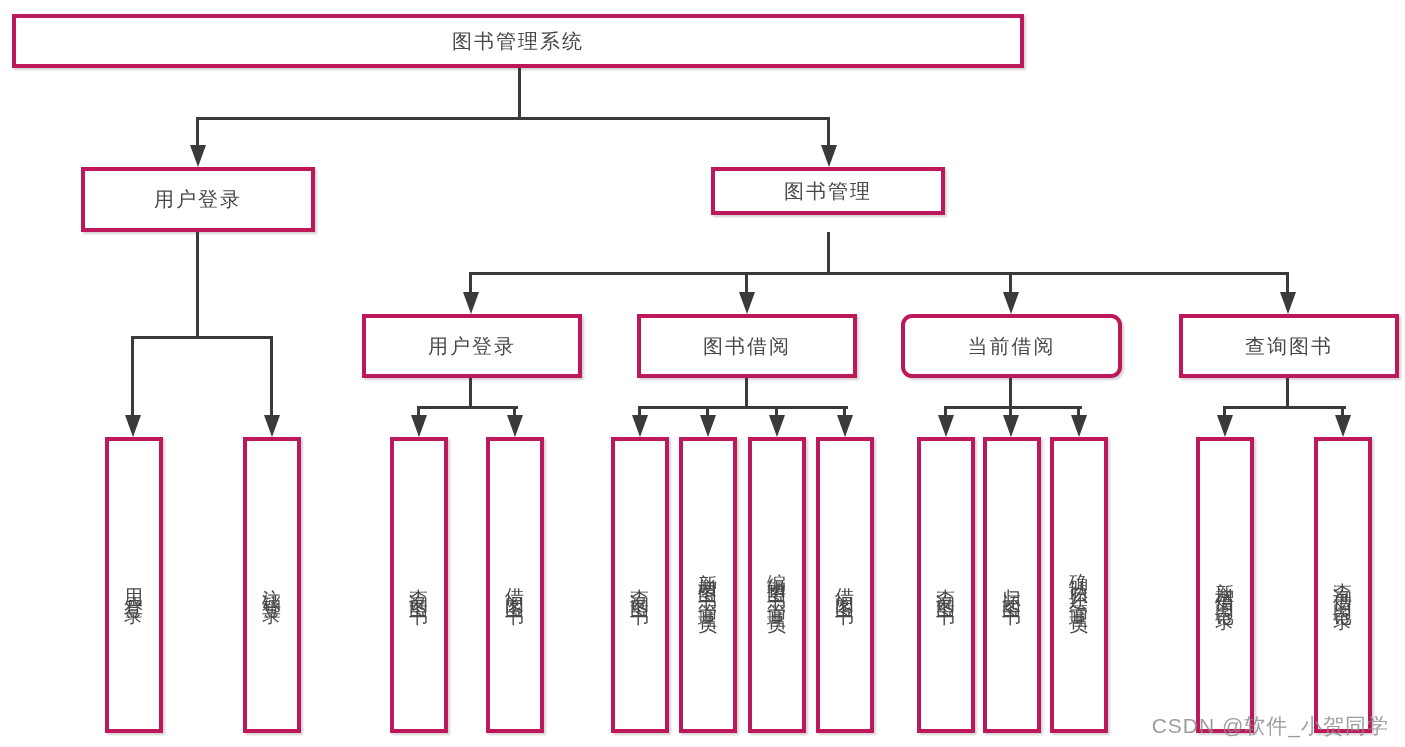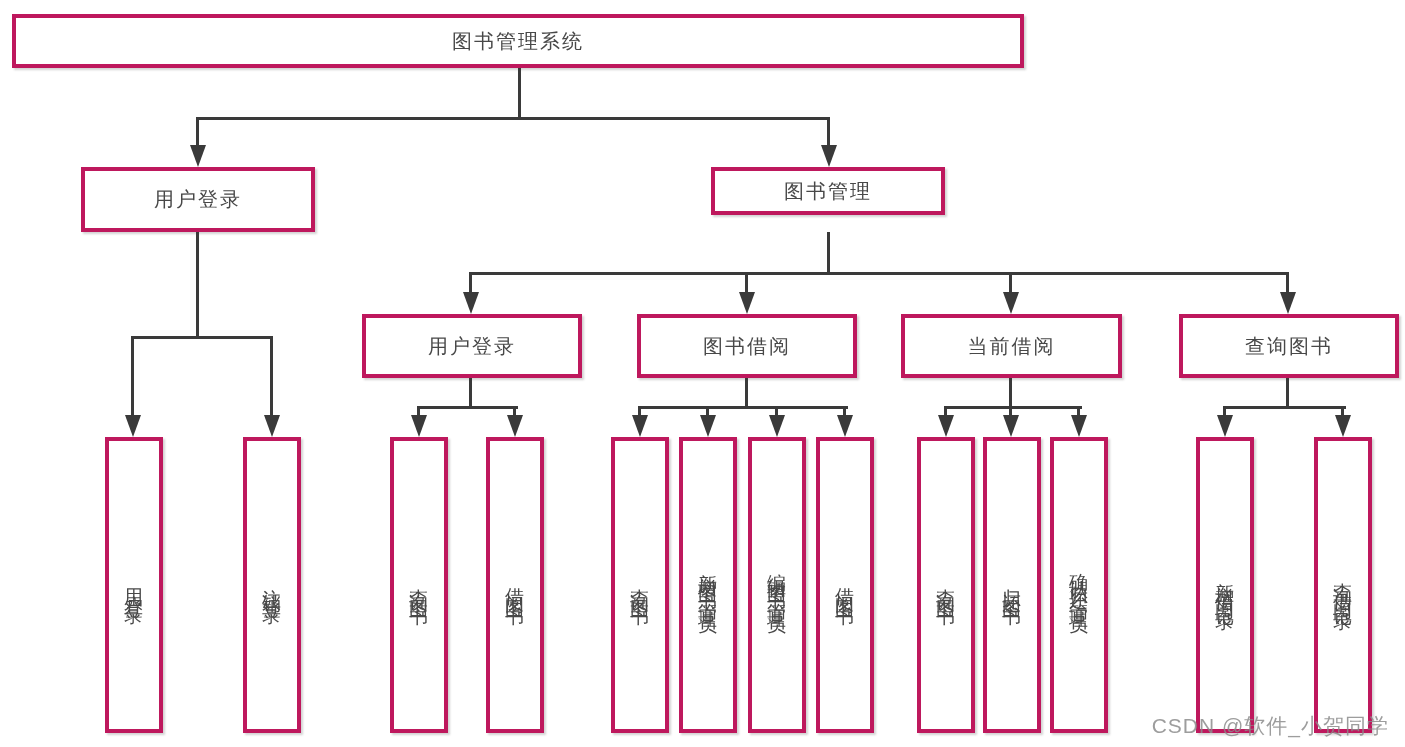--- a/index.html
+++ b/index.html
@@ -102,21 +102,21 @@
   <div class="arrow" style="left:1003px; top:292px;"></div>
   <div class="vline" style="left:1286px; top:272px; height:23px;"></div>
   <div class="arrow" style="left:1280px; top:292px;"></div>
 
   <div class="node" style="left:362px; top:314px; width:220px; height:64px;">
     <span class="h-label">用户登录</span>
   </div>
   <div class="node" style="left:637px; top:314px; width:220px; height:64px;">
     <span class="h-label">图书借阅</span>
   </div>
-  <div class="node" style="left:901px; top:314px; width:221px; height:64px;">
+  <div class="node" style="left:901px; top:314px; width:221px; height:64px;border-radius:11px;">
     <span class="h-label">当前借阅</span>
   </div>
   <div class="node" style="left:1179px; top:314px; width:220px; height:64px;">
     <span class="h-label">查询图书</span>
   </div>
 
   <div class="vline" style="left:469px; top:378px; height:31px;"></div>
   <div class="hline" style="left:417px; top:406px; width:101px;"></div>
   <div class="vline" style="left:417px; top:406px; height:13px;"></div>
   <div class="arrow" style="left:411px; top:415px;"></div>

